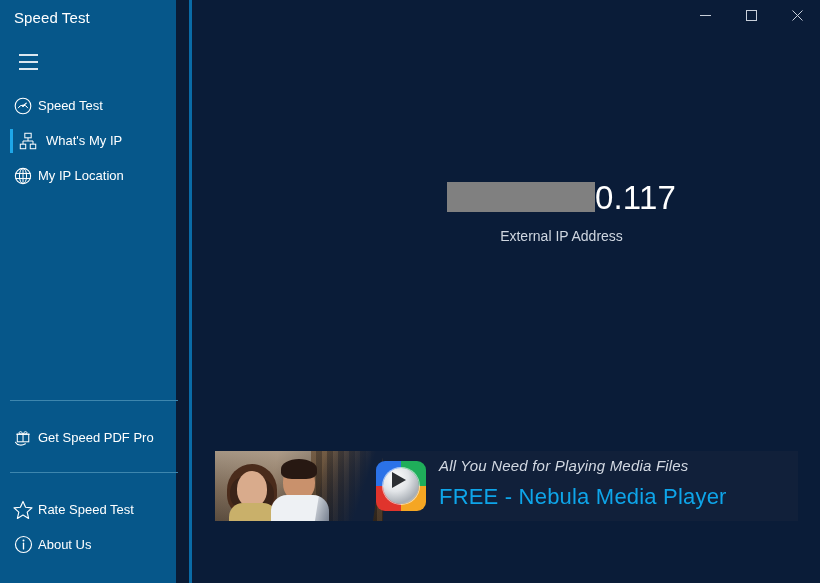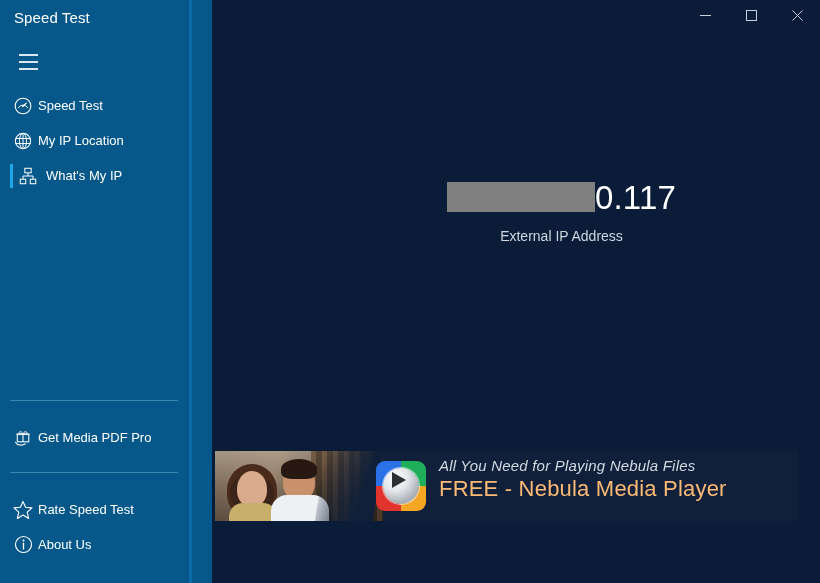--- a/index.html
+++ b/index.html
@@ -48,21 +48,21 @@
     border: none;
     cursor: default;
   }
   .win-btn svg { display: block; }
 
   
   .sidebar {
     position: absolute;
     left: 0;
     top: 0;
-    width: 212px;
+    width: 176px;
     height: 583px;
     background: #06578a;
     z-index: 20;
   }
   .sidebar-edge {
     position: absolute;
     left: 189px;
     top: 0;
     width: 3px;
     height: 583px;
@@ -290,23 +290,23 @@
 
   .ad-text { position: absolute; left: 224px; top: 6px; width: 352px; }
   .ad-line1 {
     font-style: italic;
     font-size: 15px;
     color: #d2d8e2;
     letter-spacing: .2px;
     white-space: nowrap;
   }
   .ad-line2 {
-    margin-top: 2px;
+    margin-top: 10px;
     font-size: 22px;
-    color: #fdba74;
+    color: #0ea5e9;
     letter-spacing: .2px;
     white-space: nowrap;
   }
   .ad-line3 {
     margin-top: 3px;
     font-size: 12.5px;
     color: #e4e8ef;
     white-space: nowrap;
   }
 </style>
@@ -353,61 +353,61 @@
           <svg width="20" height="20" viewBox="0 0 22 22">
             <circle cx="11" cy="11" r="8.6" fill="none" stroke="currentColor" stroke-width="1.2"></circle>
             <path d="M5.6 13.4 A6 6 0 0 1 16.4 13.4" fill="none" stroke="currentColor" stroke-width="1.1"></path>
             <path d="M11 11 L14.6 7.8" stroke="currentColor" stroke-width="1.3" stroke-linecap="round"></path>
             <circle cx="11" cy="11" r="1.1" fill="currentColor"></circle>
           </svg>
         </span>
         <span class="nav-label">Speed Test</span>
       </div>
 
-      <div class="nav-item">
-        <span class="sel-bar"></span>
-        <span class="nav-icon">
-          <svg width="20" height="20" viewBox="0 0 22 22">
-            <circle cx="11" cy="11" r="8.4" fill="none" stroke="currentColor" stroke-width="1.2"></circle>
-            <ellipse cx="11" cy="11" rx="3.9" ry="8.4" fill="none" stroke="currentColor" stroke-width="1.1"></ellipse>
-            <path d="M2.8 8.2 H19.2 M2.8 13.8 H19.2 M11 2.6 V19.4" stroke="currentColor" stroke-width="1.1" fill="none"></path>
-          </svg>
-        </span>
-        <span class="nav-label">My IP Location</span>
-      </div>
-
       <div class="nav-item selected">
         <span class="sel-bar"></span>
         <span class="nav-icon">
           <svg width="20" height="20" viewBox="0 0 22 22">
             <rect x="7.5" y="2.5" width="7" height="5" fill="none" stroke="currentColor" stroke-width="1.1"></rect>
             <rect x="2.5" y="14.5" width="6" height="5" fill="none" stroke="currentColor" stroke-width="1.1"></rect>
             <rect x="13.5" y="14.5" width="6" height="5" fill="none" stroke="currentColor" stroke-width="1.1"></rect>
             <path d="M11 7.5 L11 11 M5.5 14.5 L5.5 11 L16.5 11 L16.5 14.5" fill="none" stroke="currentColor" stroke-width="1.1"></path>
           </svg>
         </span>
         <span class="nav-label">What's My IP</span>
+      </div>
+
+      <div class="nav-item">
+        <span class="sel-bar"></span>
+        <span class="nav-icon">
+          <svg width="20" height="20" viewBox="0 0 22 22">
+            <circle cx="11" cy="11" r="8.4" fill="none" stroke="currentColor" stroke-width="1.2"></circle>
+            <ellipse cx="11" cy="11" rx="3.9" ry="8.4" fill="none" stroke="currentColor" stroke-width="1.1"></ellipse>
+            <path d="M2.8 8.2 H19.2 M2.8 13.8 H19.2 M11 2.6 V19.4" stroke="currentColor" stroke-width="1.1" fill="none"></path>
+          </svg>
+        </span>
+        <span class="nav-label">My IP Location</span>
       </div>
     </div>
 
     <div class="divider" id="div-1"></div>
 
     <div class="bottom-list" id="promo-group">
       <div class="nav-item">
         <span class="sel-bar"></span>
         <span class="nav-icon">
           <svg width="21" height="21" viewBox="0 0 22 22">
             <rect x="4.5" y="7.5" width="12" height="8" fill="none" stroke="currentColor" stroke-width="1.1"></rect>
             <path d="M3.5 7.5 H17.5 M10.5 7.5 V15.5" stroke="currentColor" stroke-width="1.1" fill="none"></path>
             <path d="M10.5 7.2 C9.2 4.4 6.4 4.2 6.4 6.2 C6.4 7.2 8.2 7.5 10.5 7.4" fill="none" stroke="currentColor" stroke-width="1"></path>
             <path d="M10.5 7.2 C11.8 4.4 14.6 4.2 14.6 6.2 C14.6 7.2 12.8 7.5 10.5 7.4" fill="none" stroke="currentColor" stroke-width="1"></path>
             <path d="M2.6 16 C4.4 19.4 9.4 19.8 13 17.6" fill="none" stroke="currentColor" stroke-width="1.1" stroke-linecap="round"></path>
           </svg>
         </span>
-        <span class="nav-label">Get Media PDF Pro</span>
+        <span class="nav-label">Get Speed PDF Pro</span>
       </div>
     </div>
 
     <div class="divider" id="div-2"></div>
 
     <div class="bottom-list" id="footer-group">
       <div class="nav-item">
         <span class="sel-bar"></span>
         <span class="nav-icon">
           <svg width="22" height="22" viewBox="0 0 22 22">
@@ -458,18 +458,18 @@
     <div class="ad-logo">
       <div class="q q-tl"></div>
       <div class="q q-tr"></div>
       <div class="q q-bl"></div>
       <div class="q q-br"></div>
       <div class="disc"></div>
       <div class="play"></div>
     </div>
 
     <div class="ad-text">
-      <div class="ad-line1">All You Need for Playing Nebula Files</div>
+      <div class="ad-line1">All You Need for Playing Media Files</div>
       <div class="ad-line2">FREE - Nebula Media Player</div>
     </div>
   </div>
 
 </div>
 
 </body></html>

